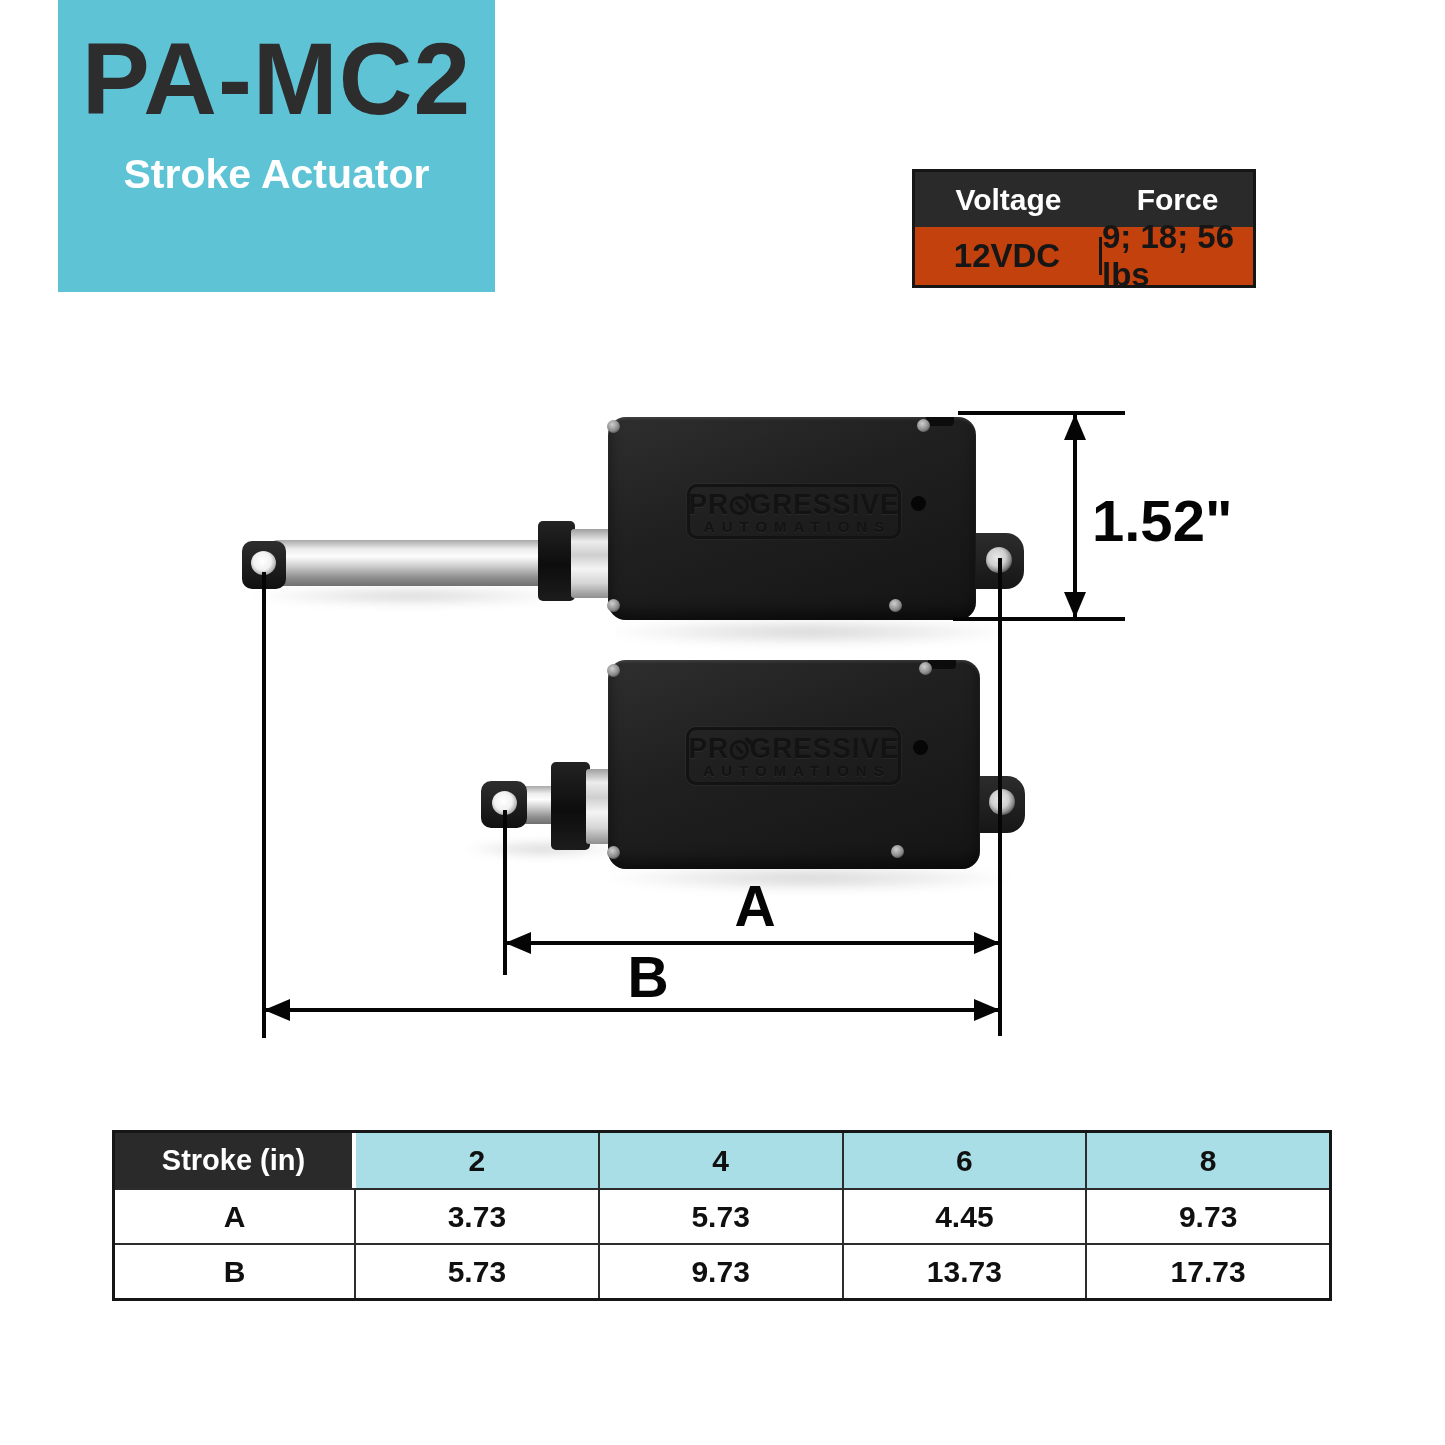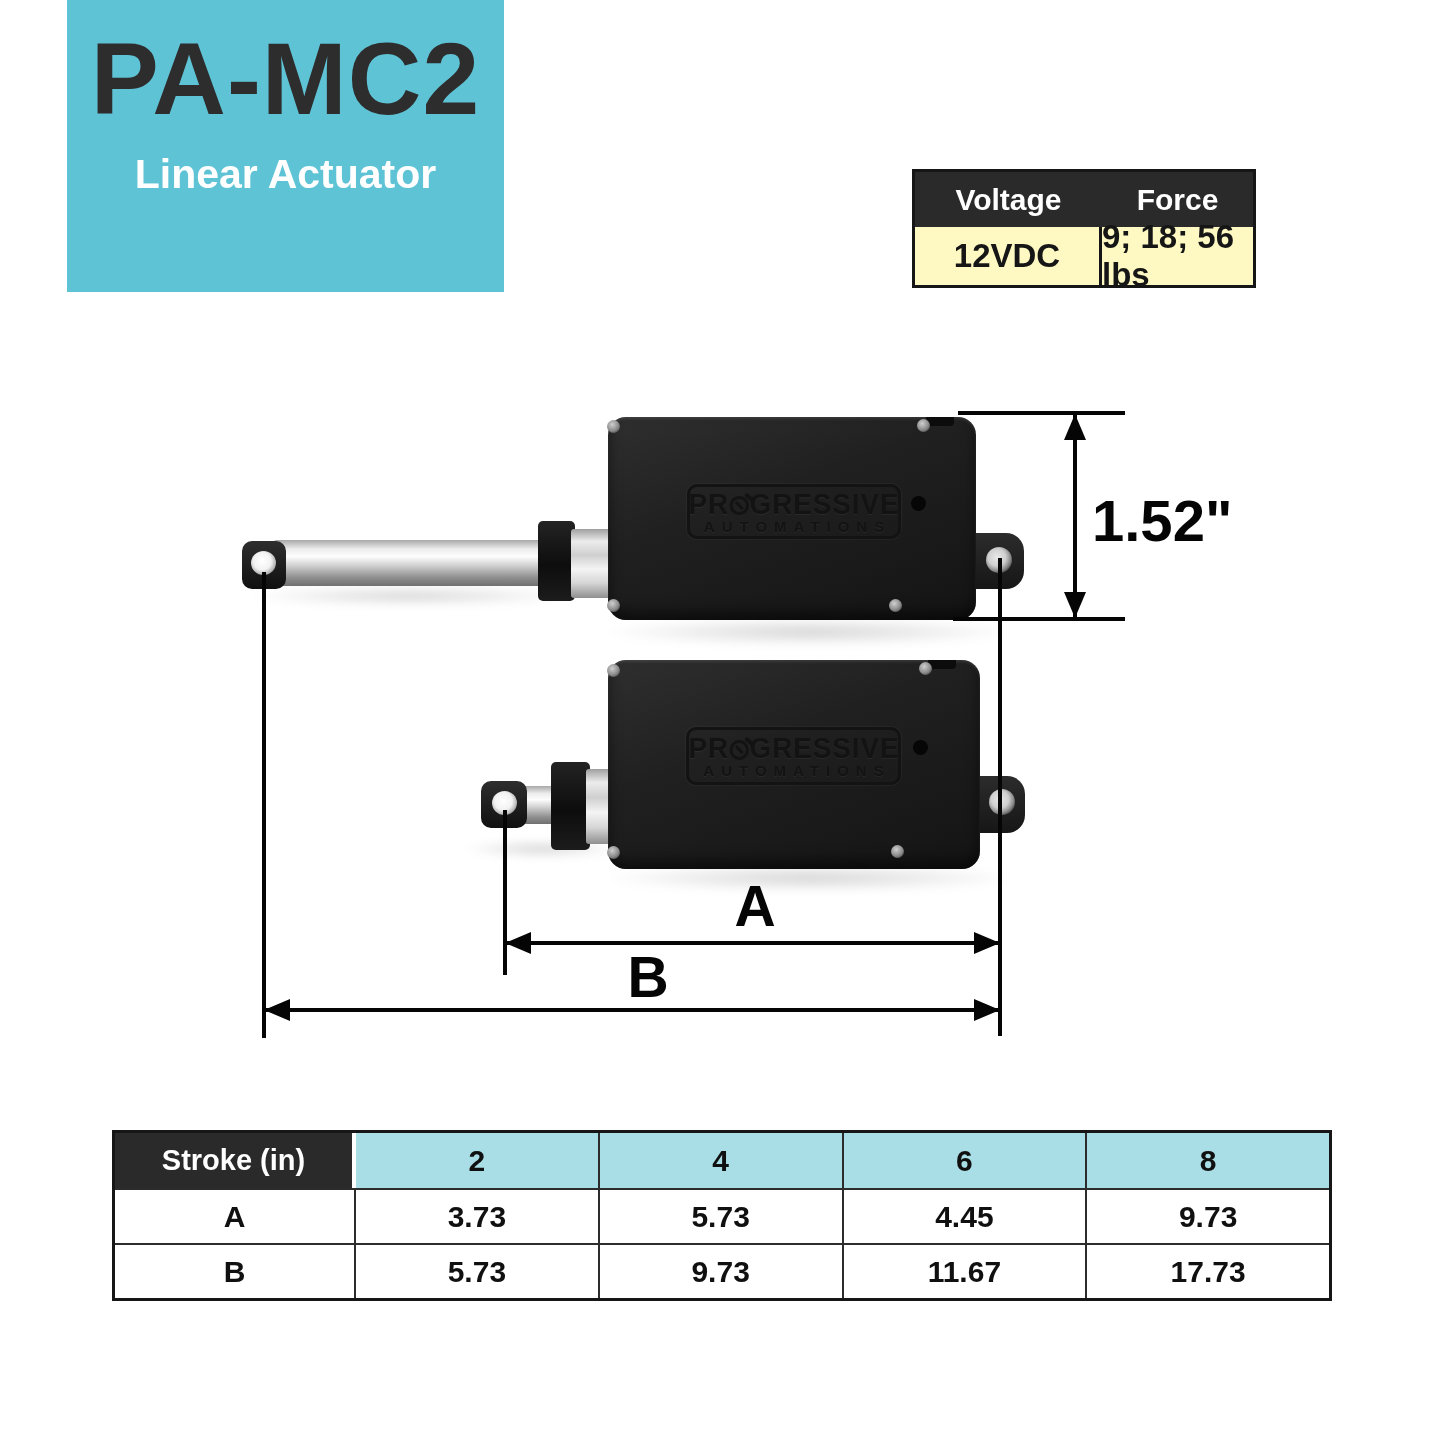--- a/index.html
+++ b/index.html
@@ -1,33 +1,33 @@
 <!DOCTYPE html>
 <html><head>
 <meta charset="utf-8">
 <style>
   * { margin:0; padding:0; box-sizing:border-box; }
   html,body { background:#ffffff; }
   body { font-family:"Liberation Sans", sans-serif; }
   .canvas { position:relative; width:1445px; height:1445px; background:#ffffff; overflow:hidden; }
 
   
-  .banner { position:absolute; left:67px; top:0; width:437px; height:292px; background:#5fc3d6; }
+  .banner { position:absolute; left:58px; top:0; width:437px; height:292px; background:#5fc3d6; }
   .banner-model { position:absolute; top:28px; left:0; width:100%; text-align:center;
                   font-size:102px; font-weight:bold; color:#2e2d2d; letter-spacing:1px; line-height:1.0; }
   .banner-line1 { position:absolute; top:151px; left:0; width:100%; text-align:center;
                   font-size:41px; font-weight:bold; color:#ffffff; }
   .banner-line2 { position:absolute; top:206px; left:0; width:100%; text-align:center;
                   font-size:36px; font-weight:bold; color:#2e2d2d; letter-spacing:13px; text-indent:13px; }
 
   
   .spec-table { position:absolute; left:912px; top:169px; width:344px; border:3px solid #161616; background:#fff; }
   .spec-header { display:flex; height:55px; background:#2b2a2a; }
   .spec-header .spec-cell { color:#ffffff; }
-  .spec-row { display:flex; height:58px; background:#fef9c3; }
+  .spec-row { display:flex; height:58px; background:#c2410c;align-items:center; }
   .spec-cell { display:flex; align-items:center; justify-content:center;
                font-weight:bold; font-size:30px; color:#161616; }
   .spec-c1 { width:187px; }
   .spec-c2 { flex:1; }
   .spec-row .spec-c1 { border-right:3px solid #161616; }
   .spec-row .spec-cell { font-size:33px; }
 
   
   .shadow { position:absolute; background:radial-gradient(ellipse at center, rgba(0,0,0,0.16) 0%, rgba(0,0,0,0) 70%); filter:blur(4px); }
 
@@ -90,21 +90,21 @@
   .strow-body .stc0 { border-right:2px solid #2c2c2c; }
   .strow-body .stc + .stc { border-left:2px solid #2c2c2c; }
 </style>
 </head>
 <body>
 
 <div class="canvas">
 
   <div class="banner">
     <div class="banner-model">PA-MC2</div>
-    <div class="banner-line1">Linear Actuator</div>
+    <div class="banner-line1">Stroke Actuator</div>
   </div>
 
   <div class="spec-table">
     <div class="spec-header">
       <div class="spec-cell spec-c1">Voltage</div>
       <div class="spec-cell spec-c2">Force</div>
     </div>
     <div class="spec-row">
       <div class="spec-cell spec-c1">12VDC</div>
       <div class="spec-cell spec-c2">9; 18; 56 lbs</div>
@@ -196,18 +196,18 @@
       <div class="stcell stc0">A</div>
       <div class="stcell stc">3.73</div>
       <div class="stcell stc">5.73</div>
       <div class="stcell stc">4.45</div>
       <div class="stcell stc">9.73</div>
     </div>
     <div class="strow strow-body">
       <div class="stcell stc0">B</div>
       <div class="stcell stc">5.73</div>
       <div class="stcell stc">9.73</div>
-      <div class="stcell stc">11.67</div>
+      <div class="stcell stc">13.73</div>
       <div class="stcell stc">17.73</div>
     </div>
   </div>
 
 </div>
 
 </body></html>

